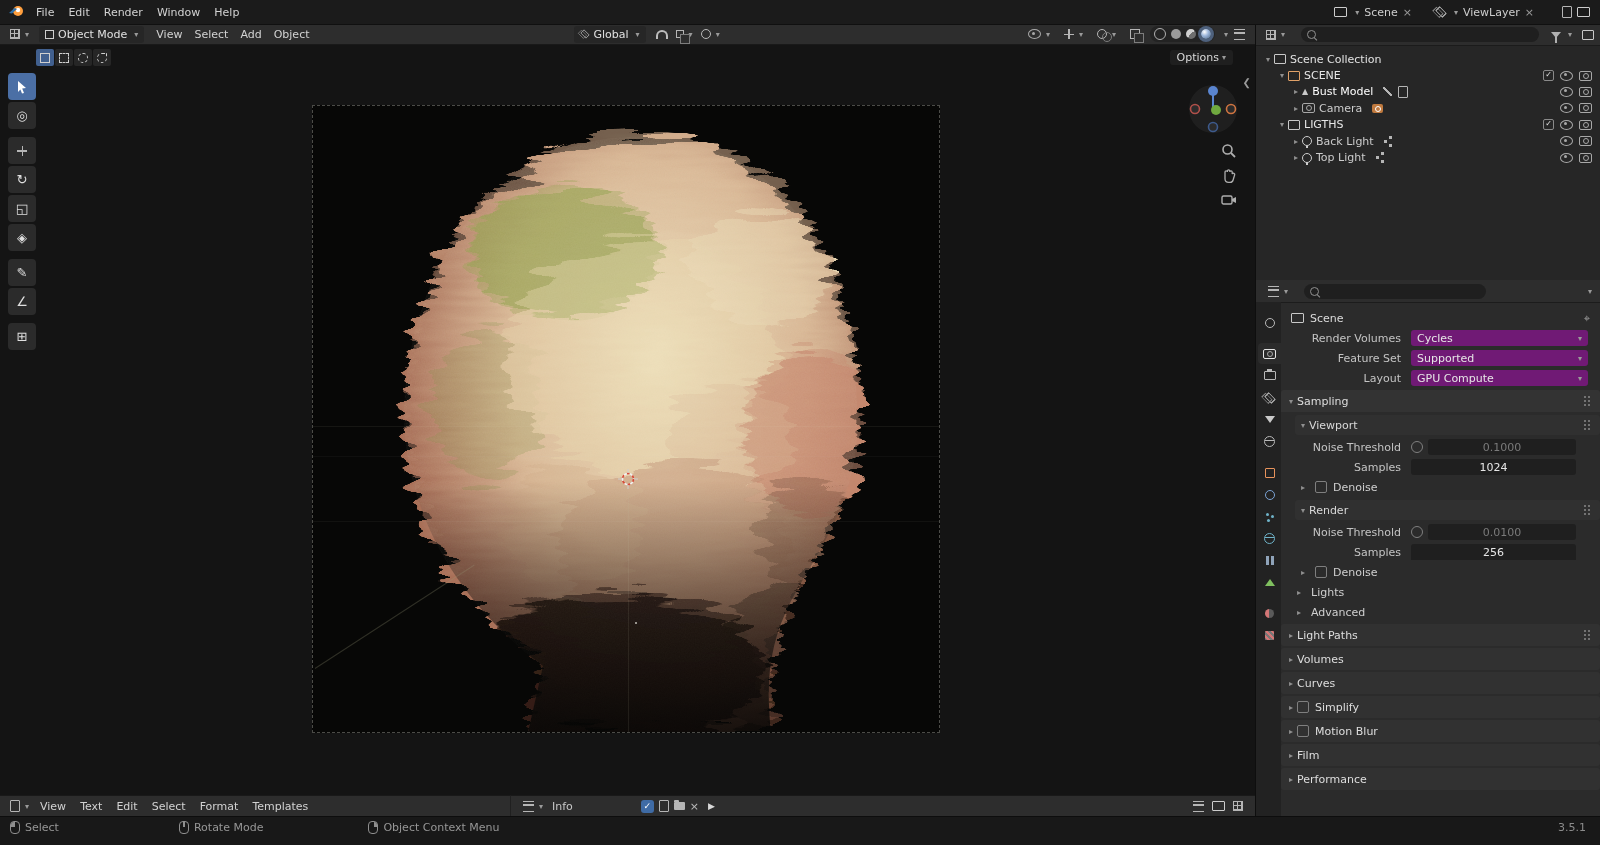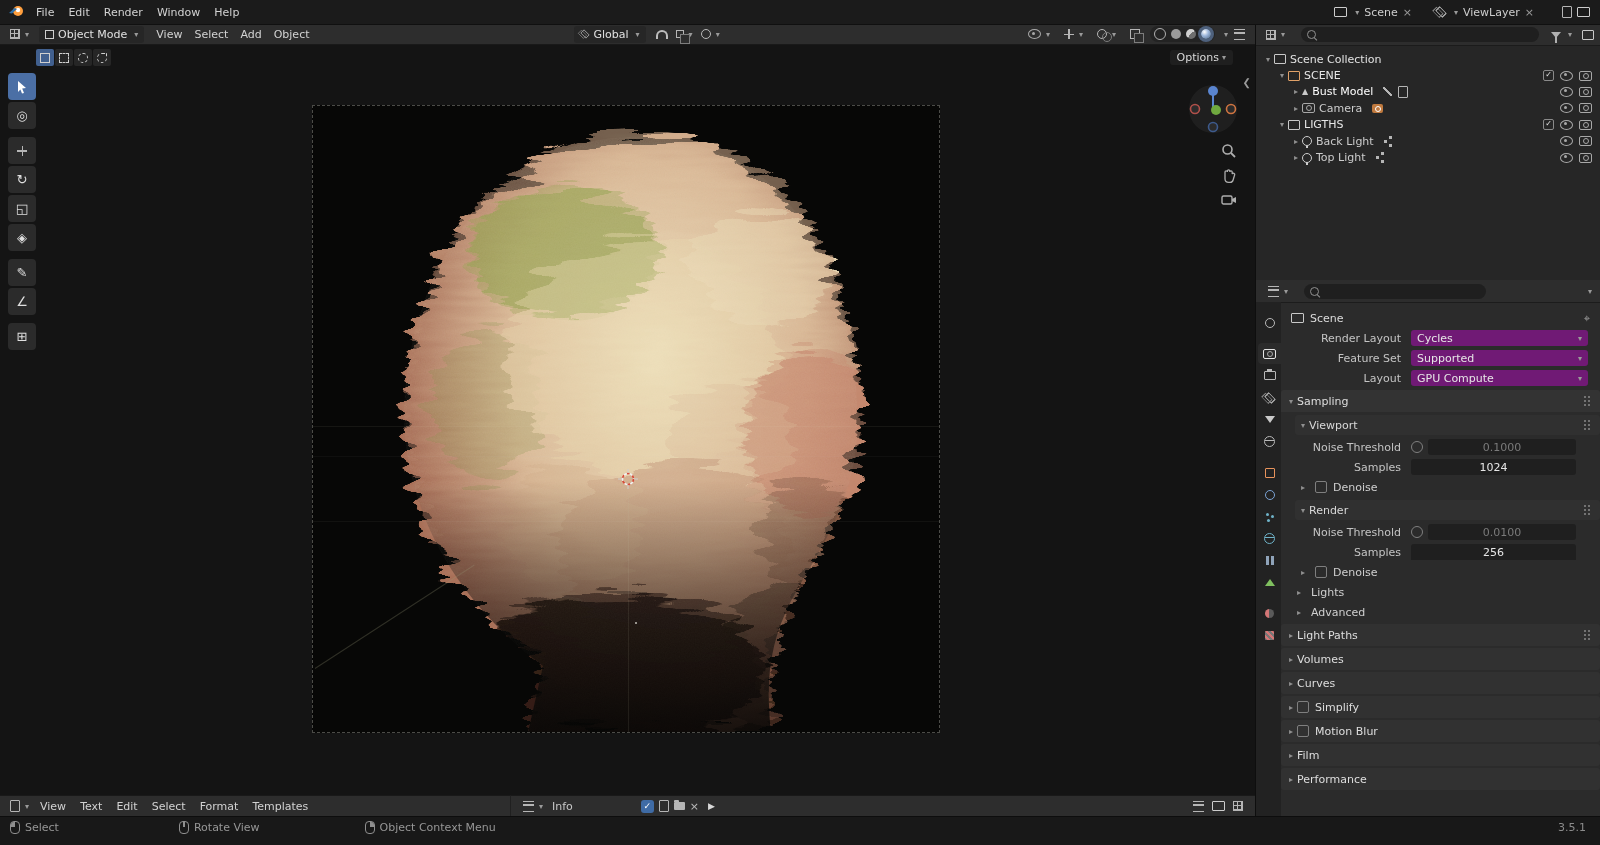--- a/index.html
+++ b/index.html
@@ -542,21 +542,21 @@
     </div>
 
     <div class="pcontent">
       <div class="bcrumb">
         <span class="screenico" style="border-color:#c9c9c9"></span>
         <span>Scene</span>
         <span style="margin-left:auto;color:#9a9a9a">⌖</span>
       </div>
 
       <div class="prow">
-        <span class="plabel">Render Layout</span>
+        <span class="plabel">Render Volumes</span>
         <span class="pwidget ddown">
             <span>Cycles</span>
             <span class="caret">▾</span>
           </span>
       </div>
       <div class="prow">
         <span class="plabel">Feature Set</span>
         <span class="pwidget ddown">
             <span>Supported</span>
             <span class="caret">▾</span>
@@ -696,21 +696,21 @@
     </span>
   </div>
 
   <div class="status">
     <span class="stitem" style="margin-left:10px">
       <span class="mouse l"></span>
       <span>Select</span>
     </span>
     <span class="stitem" style="margin-left:120px">
       <span class="mouse m"></span>
-      <span>Rotate View</span>
+      <span>Rotate Mode</span>
     </span>
     <span class="stitem" style="margin-left:105px">
       <span class="mouse r"></span>
       <span>Object Context Menu</span>
     </span>
     <span class="stitem" style="margin-left:auto;margin-right:14px;color:#8b8b8b">
       <span>3.5.1</span>
     </span>
   </div>
 

